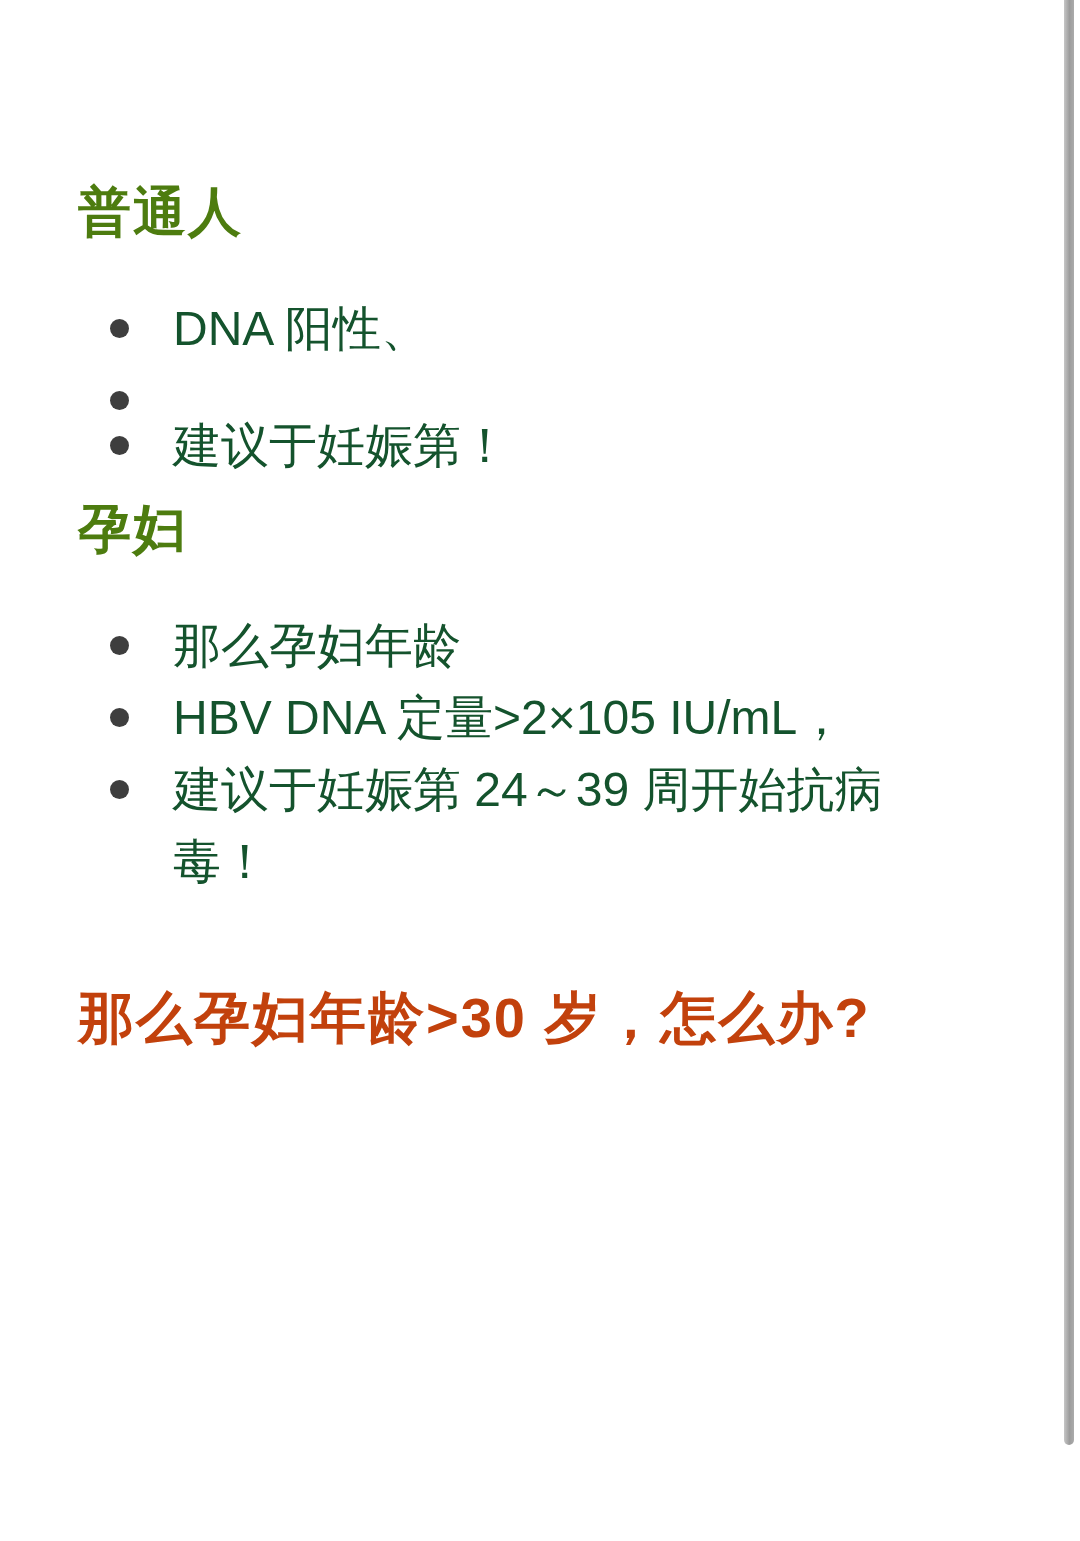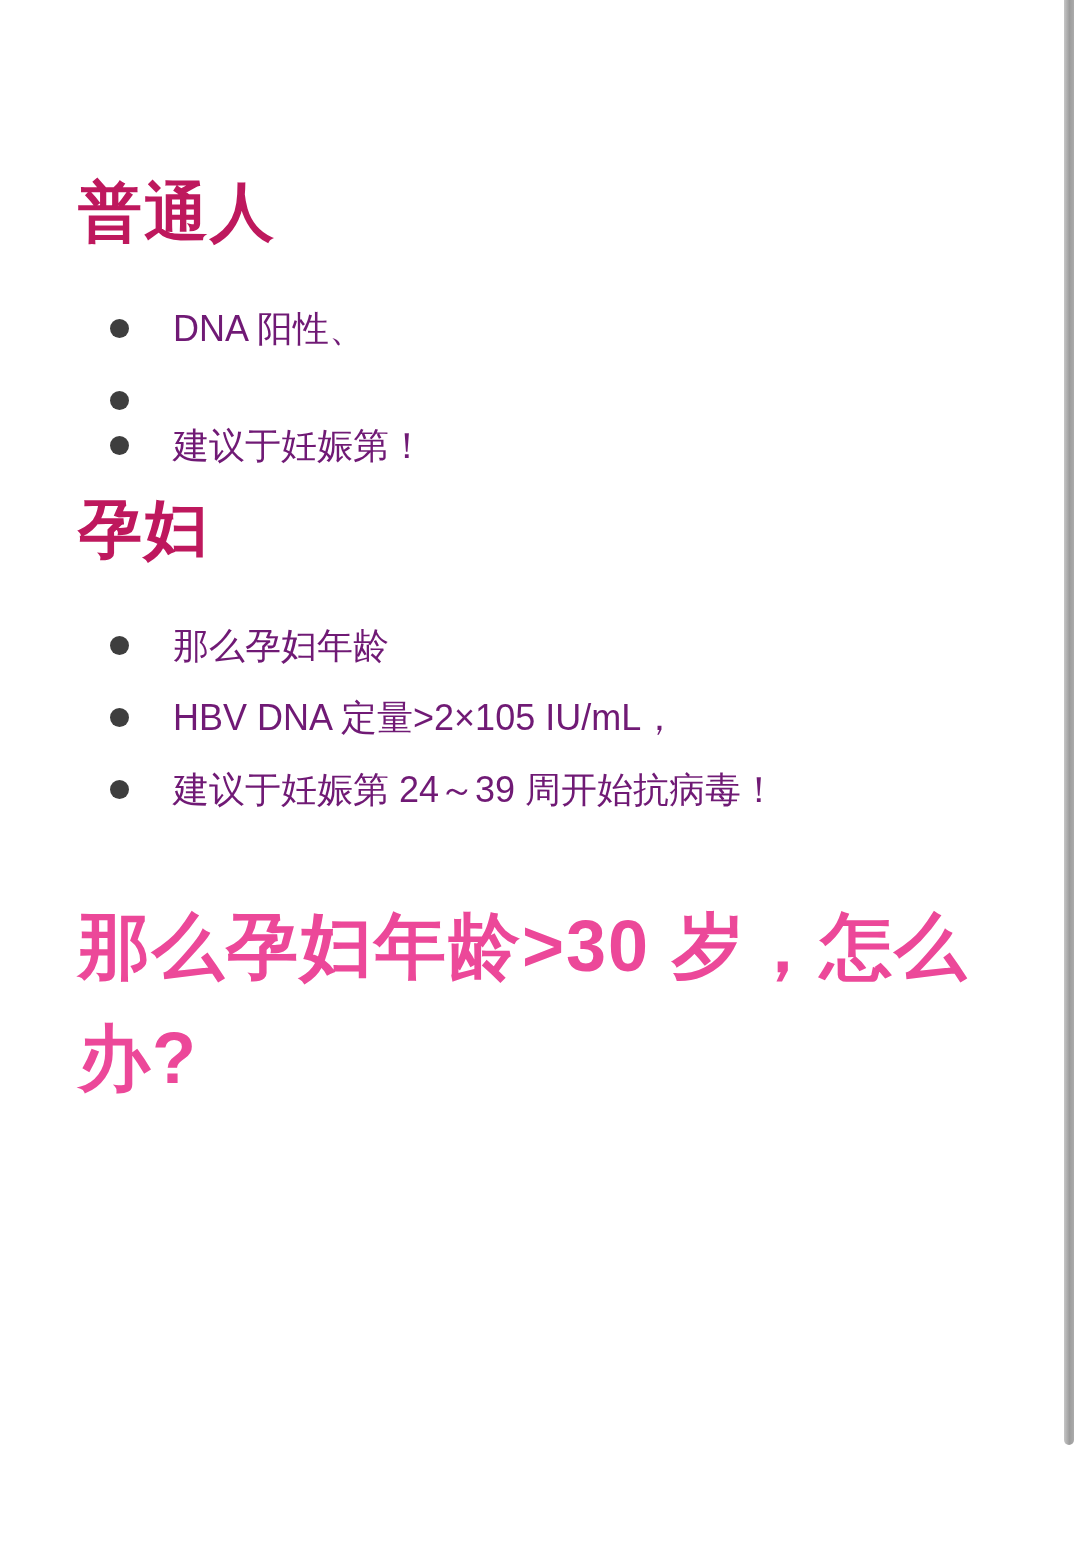--- a/index.html
+++ b/index.html
@@ -13,61 +13,61 @@
     font-family: "Liberation Sans", "DejaVu Sans", sans-serif;
     color: #3e3e3e;
     position: relative;
     overflow: hidden;
   }
   .content {
     padding: 165px 40px 0 78px;
     box-sizing: border-box;
   }
   .section-heading {
-    font-size: 64px;
+    font-size: 53px;
     line-height: 94px;
     font-weight: 700;
     letter-spacing: 2px;
     margin: 0;
-    color: #be185d;
+    color: #4d7c0f;
   }
   .bullet-list {
     list-style: none;
     margin: 34px 0 0 0;
     padding: 0;
   }
   .bullet-item {
     display: flex;
     align-items: flex-start;
-    font-size: 36px;
+    font-size: 48px;
     line-height: 72px;
     max-width: 855px;
-    color: #701a75;
+    color: #14532d;
   }
   .bullet-dot {
     flex: 0 0 auto;
     width: 19px;
     height: 19px;
     border-radius: 50%;
     background: #3e3e3e;
     margin: 26px 0 0 32px;
   }
   .bullet-text {
     margin-left: 44px;
   }
   .section--pregnant {
   }
   .question-heading {
     margin: 64px 0 0 0;
-    font-size: 72px;
+    font-size: 56px;
     line-height: 112px;
     font-weight: 800;
     letter-spacing: 2px;
     max-width: 950px;
-    color: #ec4899;
+    color: #c2410c;
   }
   .scrollbar-thumb {
     position: absolute;
     top: 0;
     right: 6px;
     width: 10px;
     height: 1445px;
     background: linear-gradient(to right, #c6c6c6, #9c9c9c 55%, #ababab);
     border-radius: 0 0 5px 5px;
   }

